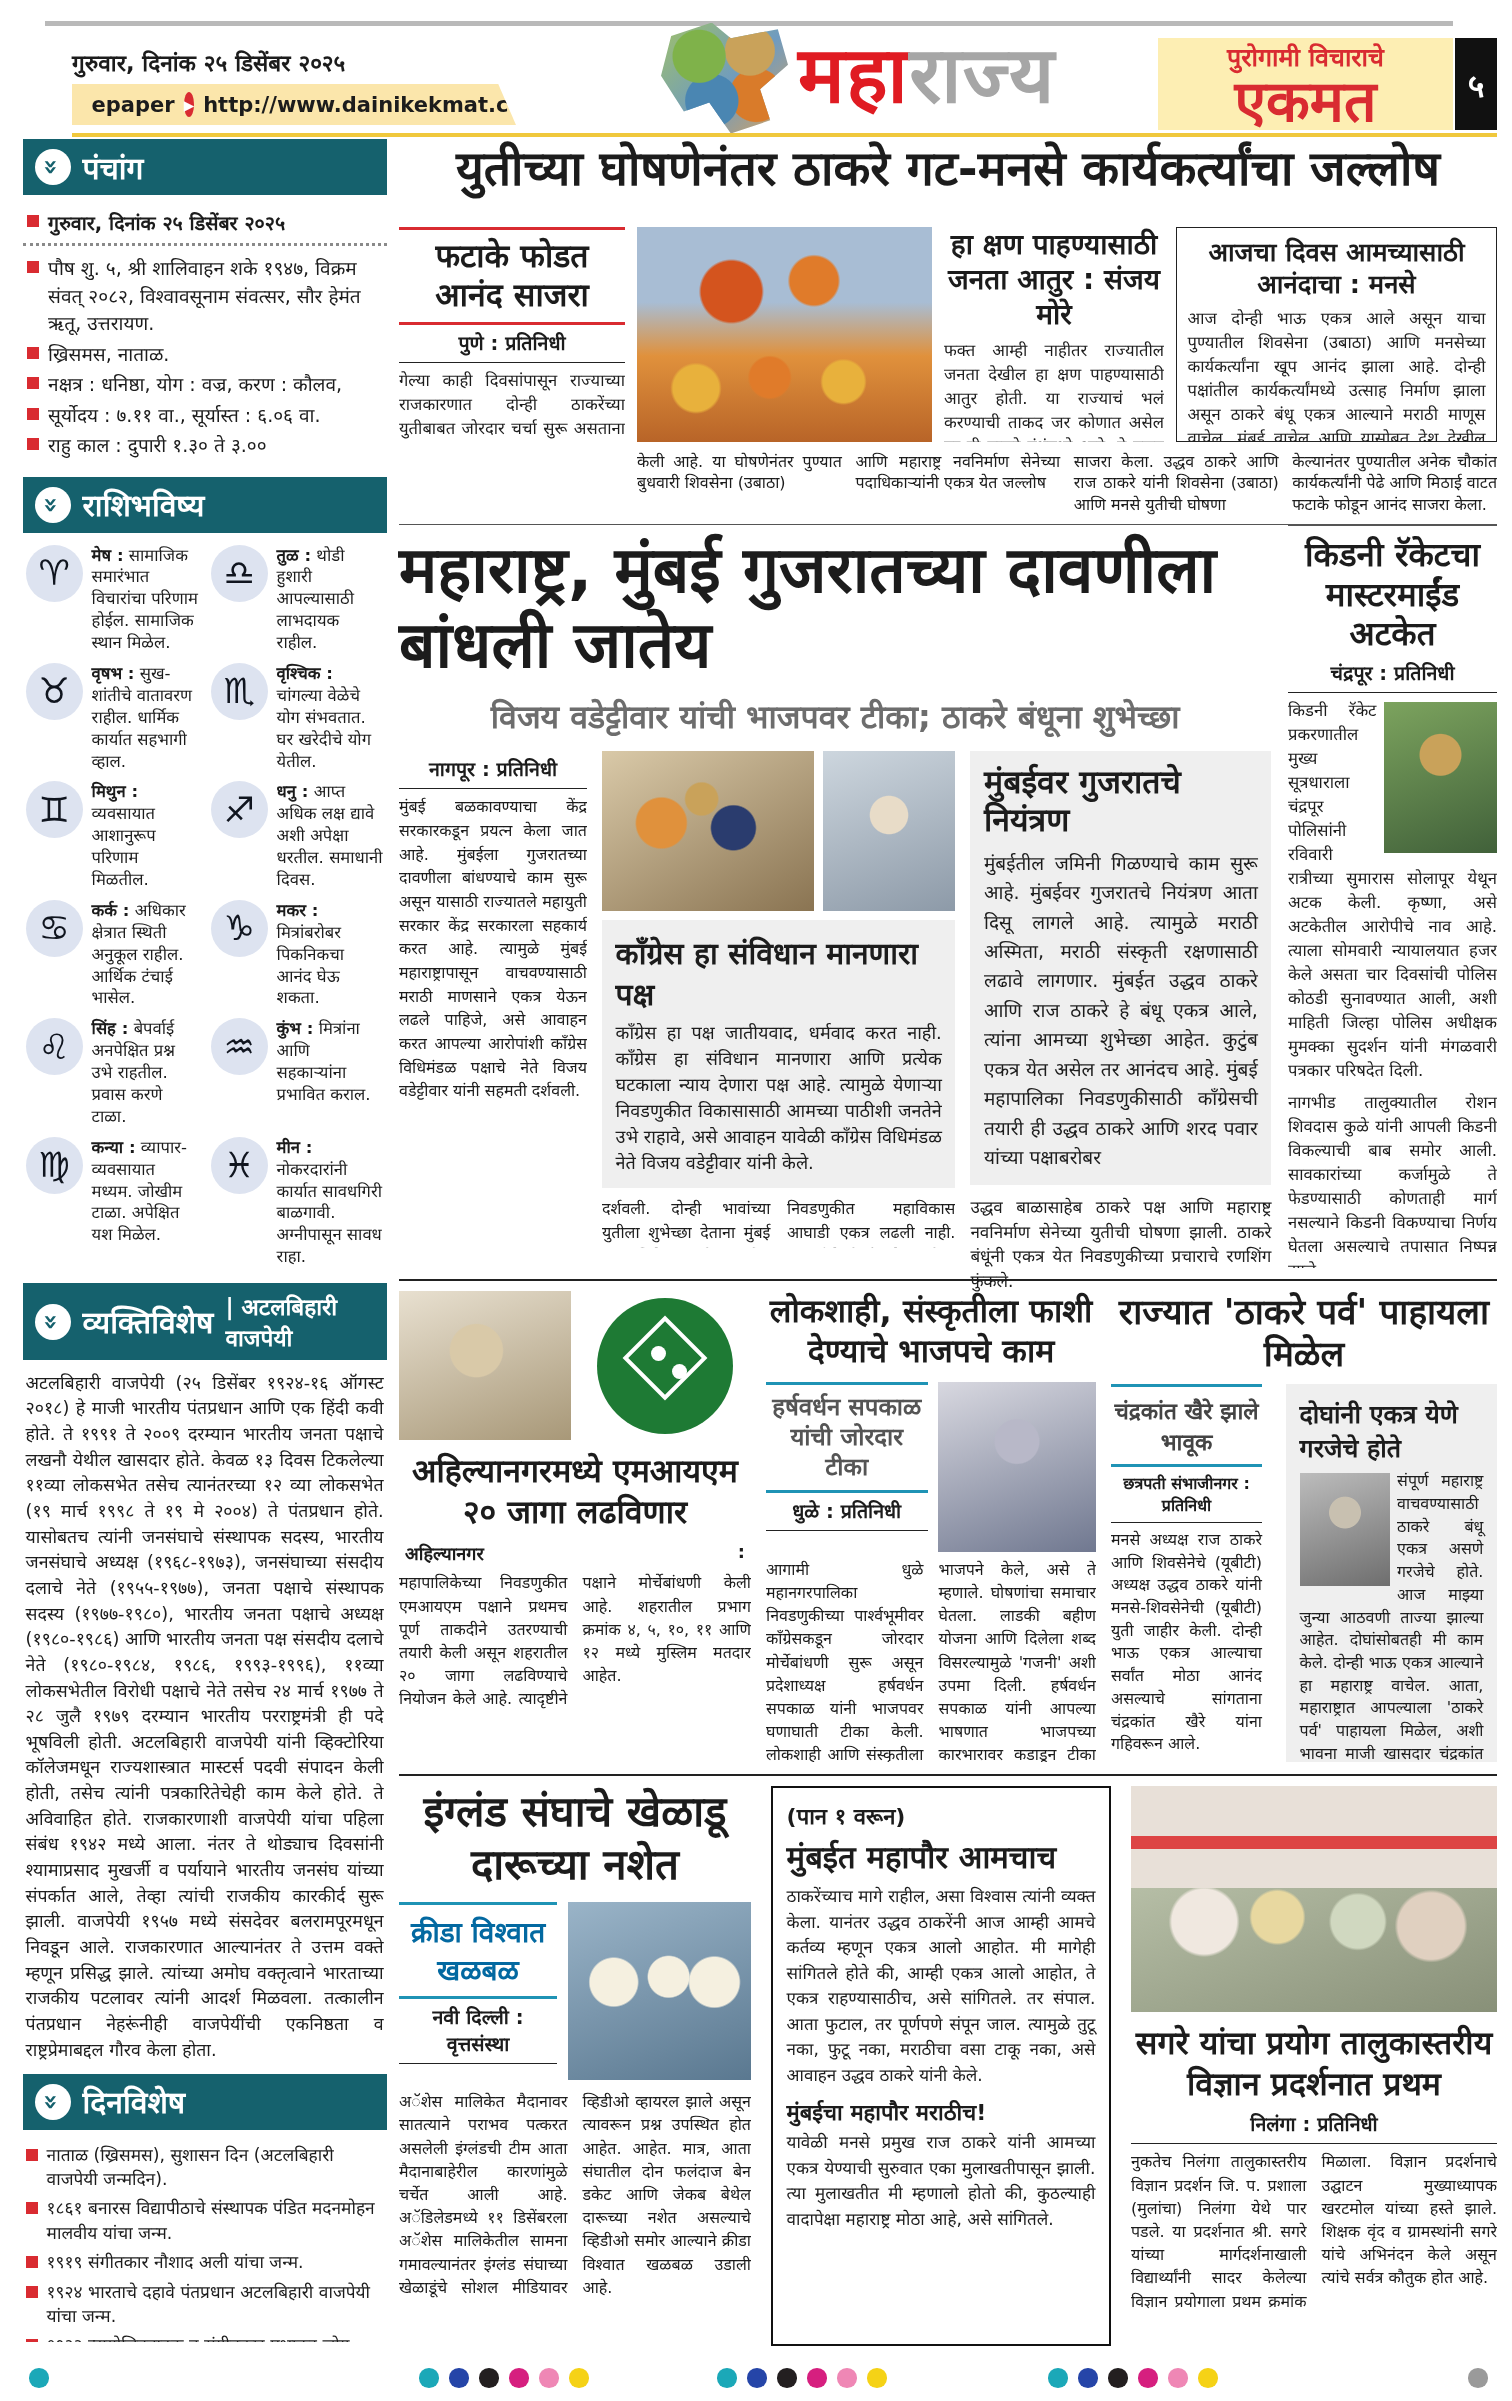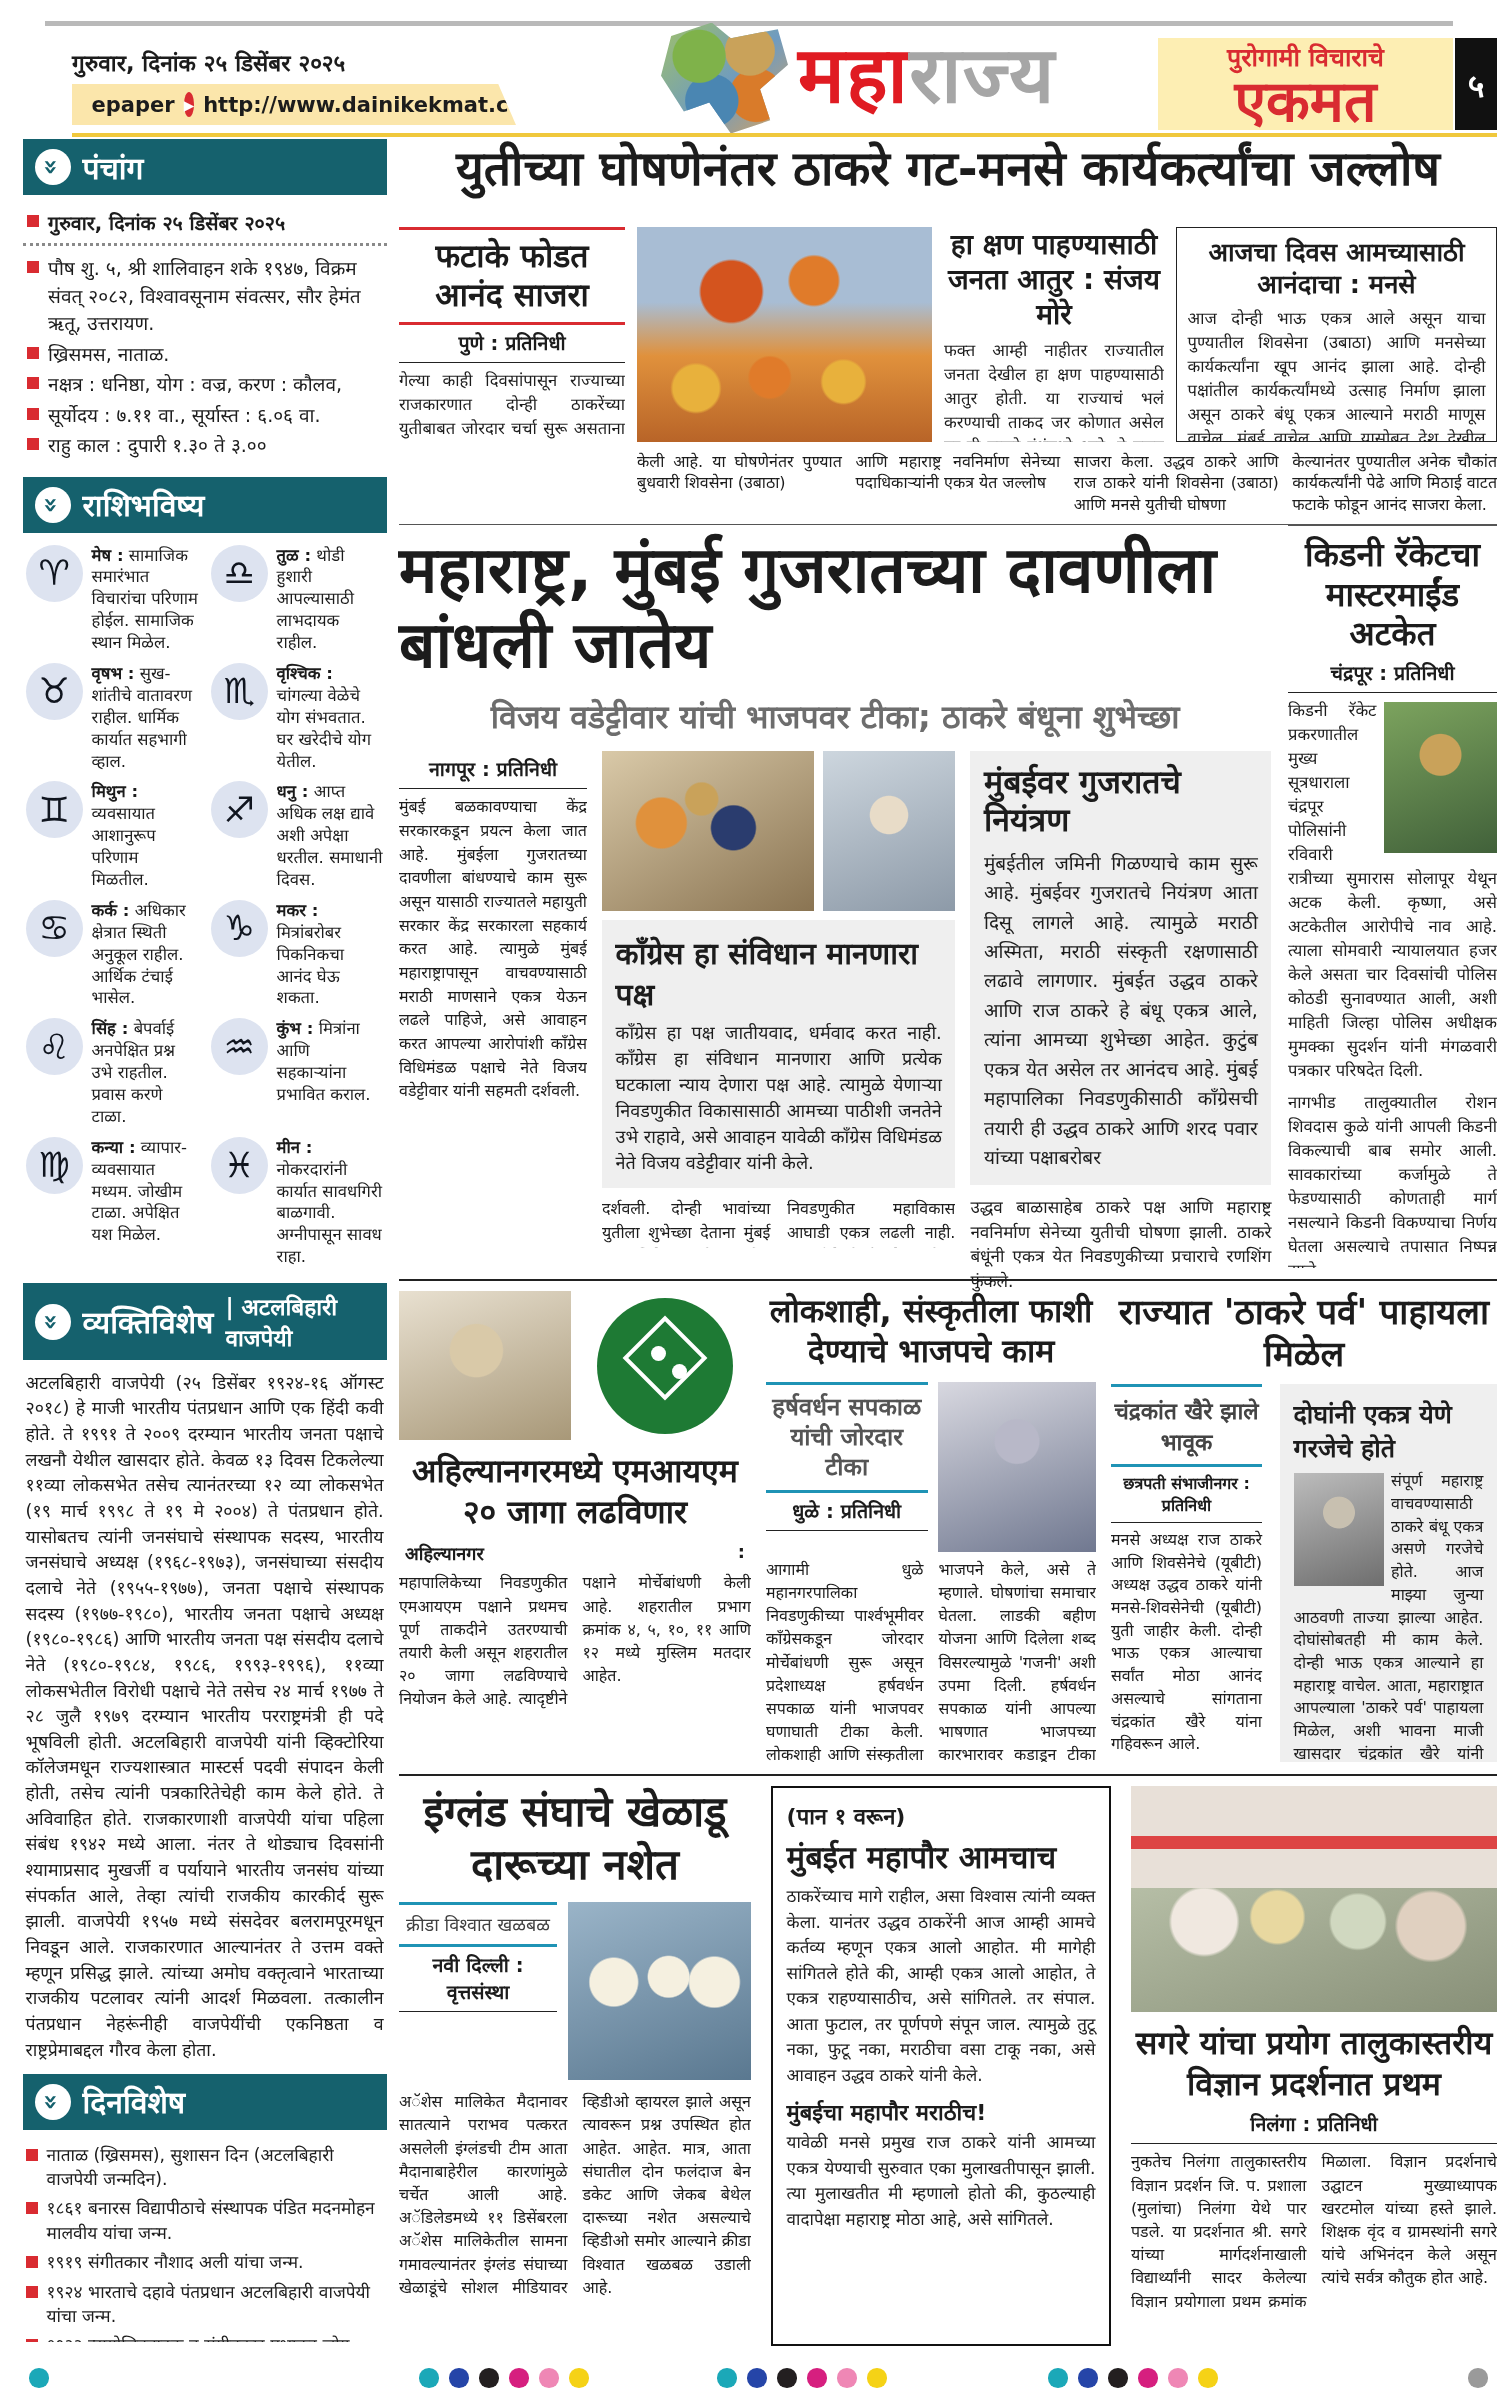--- a/index.html
+++ b/index.html
@@ -136,38 +136,38 @@
   .col-c2 { flex:0 0 330px; overflow:hidden; }
   .c2-head { font-size:32px; font-weight:900; text-align:center; line-height:1.25; margin-bottom:10.5px; }
   .c2-row { display:flex; gap:10.5px; }
   .c2-sub { flex:1; }
   .c2-sub .blue-rules { font-size:24px; font-weight:900; color:#555; line-height:1.25; }
   .ph-sapkal { flex:0 0 158px; height:170px; background:
       radial-gradient(circle at 50% 35%, #b8b8c8 0 16%, transparent 17%),
       linear-gradient(160deg,#d8d8e0,#707890); }
   .col-c3 { flex:1; overflow:hidden; }
   .c3-head { font-size:35px; font-weight:900; text-align:center; line-height:1.2; margin-bottom:9px; }
-  .c3-row { display:flex; gap:18px; }
+  .c3-row { display:flex; gap:24px; }
   .khaire { flex:0 0 151px; }
   .khaire .blue-rules { font-size:22.6px; font-weight:900; color:#444; }
   .khaire .dateline { font-size:16px; }
   .khaire .body { font-size:16px; line-height:1.42; text-align:justify; }
   .dogani { flex:1; }
   .dogani .t { font-size:25px; font-weight:900; margin-bottom:6px; }
   .ph-khaire { float:left; width:90px; height:113px; margin:3px 7.5px 4.5px 0; background:
       radial-gradient(circle at 50% 35%, #c8c0b0 0 18%, transparent 19%),
       linear-gradient(160deg,#bcbcbc,#6e6e6e); }
   .dogani .b { font-size:16px; line-height:1.42; text-align:justify; }
 
   .row-d { display:flex; gap:20px; border-top:2.3px solid #222; margin-top:12px; padding-top:10.5px; height:572px; }
   .col-d1 { flex:0 0 352px; overflow:hidden; }
   .d1-head { font-size:42px; font-weight:900; text-align:center; line-height:1.25; margin-bottom:10.5px; }
   .d1-row { display:flex; gap:10.5px; }
   .d1-sub { flex:0 0 158px; }
-  .d1-sub .blue-rules { font-size:18px; font-weight:400; color:#404040; }
+  .d1-sub .blue-rules { font-size:28px; font-weight:700; color:#0369a1; }
   .ph-cricket { flex:1; height:178px; background:
       radial-gradient(circle at 25% 45%, #f5f0e0 0 14%, transparent 15%),
       radial-gradient(circle at 55% 42%, #f5f0e0 0 14%, transparent 15%),
       radial-gradient(circle at 80% 45%, #f5f0e0 0 14%, transparent 15%),
       linear-gradient(160deg,#9ab4c8,#5a7890); }
   .col-d2 { flex:0 0 340px; border:2.3px solid #111; padding:12px 13.6px; overflow:hidden; }
   .d2-tag { font-size:22px; font-weight:900; margin-bottom:4.5px; }
   .d2-head { font-size:31px; font-weight:900; margin-bottom:7.5px; }
   .d2-body { font-size:17px; line-height:1.5; text-align:justify; }
   .d2-sub { font-size:22px; font-weight:900; margin:7.5px 0 4.5px; }

